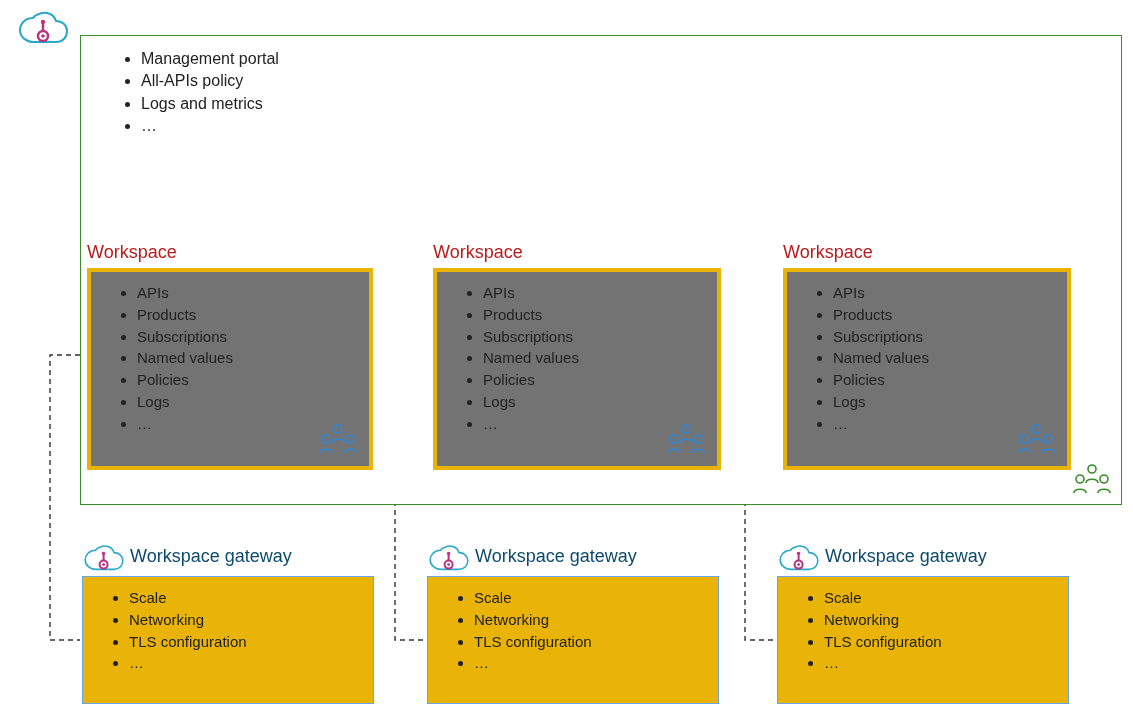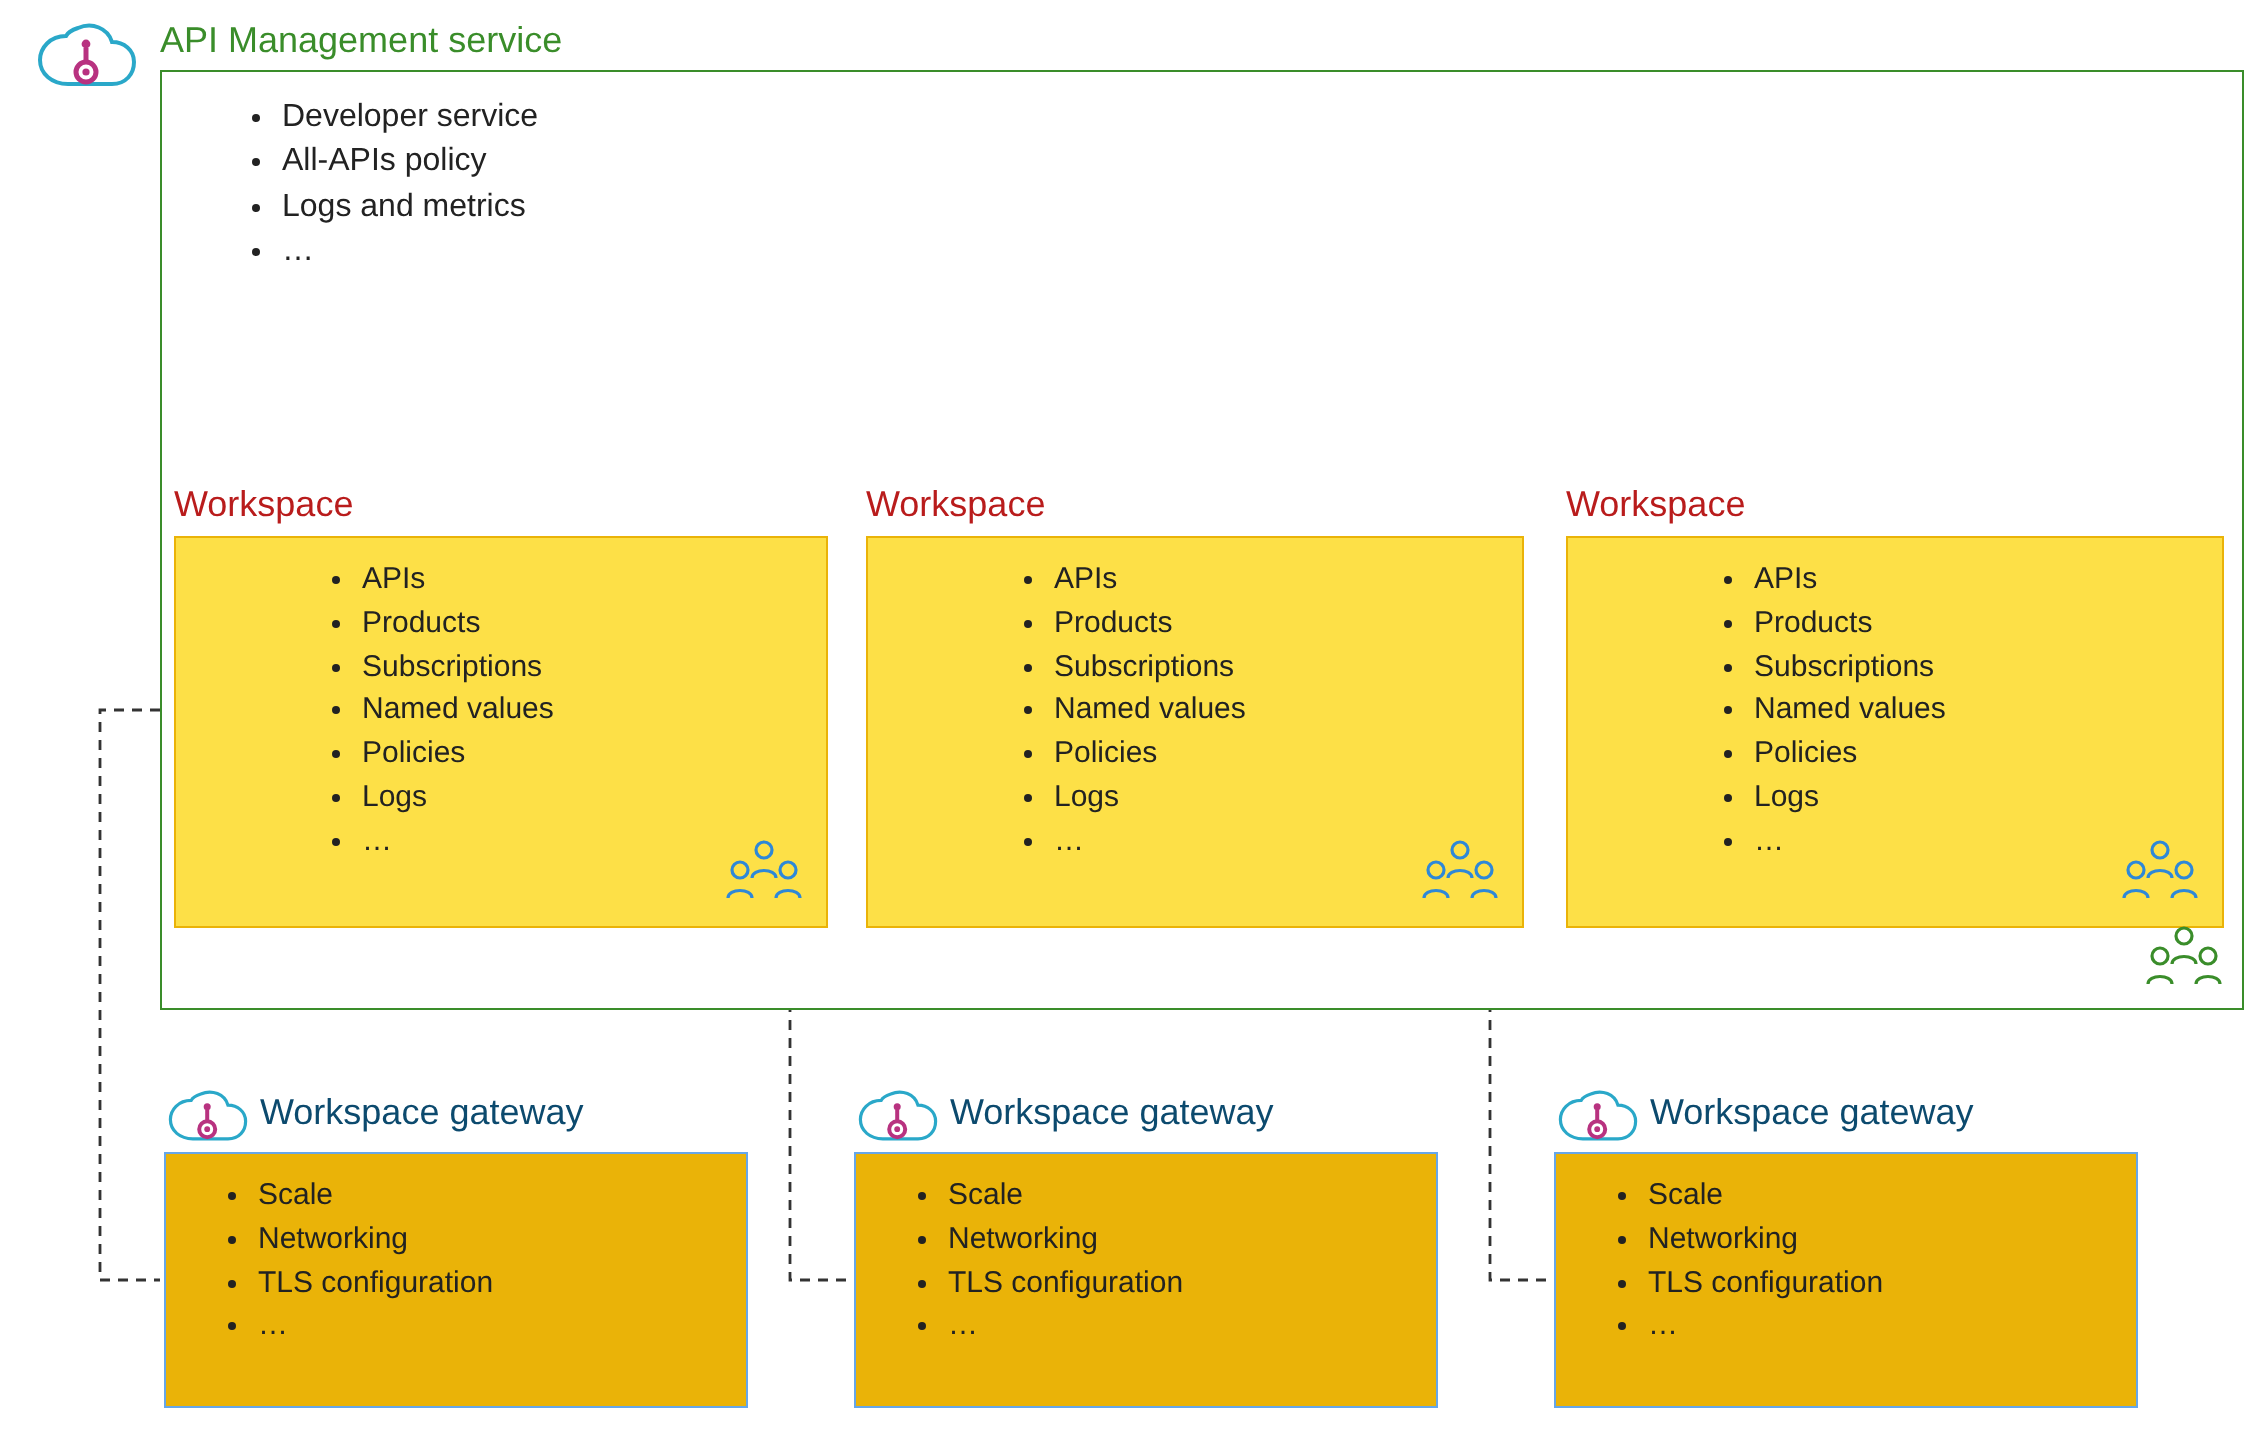--- a/index.html
+++ b/index.html
@@ -24,23 +24,22 @@
   .service-label { color: #3a8d2a; }
   .workspace-label { color: #b91c1c; }
   .gateway-label { color: #0c4a6e; }
   .service-box {
     position: absolute;
     border: 1px solid #3a8d2a;
     background: #fff;
   }
   .workspace-box {
     position: absolute;
-    border: 1px solid #eab308;
-    background: #fde047;
-    padding-left: 47px;
+    border: 4px solid #eab308;
+    background: #737373;
   }
   .gateway-box {
     position: absolute;
     border: 1px solid #66a7ea;
     background: #eab308;
   }
   ul.features {
     list-style: disc;
     margin: 12px 0 0 0;
     padding-left: 60px;
@@ -93,25 +92,24 @@
   <div class="icon-wrap" style="left:16px; top:6px; width:55px; height:46px;">
     <svg width="55" height="46" viewBox="0 0 55 46">
       <path d="M17 12 C9 12 4 18 4 24 C4 31 10 36 18 36 L40 36 C47 36 51 31 51 25 C51 19 46 15 40 15 C38 8 30 5 23 8 C20 9 18 10 17 12 Z" fill="#fff" stroke="#2aa8c9" stroke-width="2"></path>
       <circle cx="27" cy="30" r="5" fill="none" stroke="#b83280" stroke-width="2.5"></circle>
       <circle cx="27" cy="30" r="1.8" fill="#b83280"></circle>
       <line x1="27" y1="25" x2="27" y2="18" stroke="#b83280" stroke-width="2.5"></line>
       <circle cx="27" cy="16" r="2.2" fill="#b83280"></circle>
     </svg>
   </div>
 
-  <div class="box-label service-label" style="left:80px; top:10px;">API Management service</div>
 
   <div class="service-box" style="left:80px; top:35px; width:1040px; height:468px;">
     <ul class="features">
-      <li>Developer service</li>
+      <li>Management portal</li>
       <li>All-APIs policy</li>
       <li>Logs and metrics</li>
       <li>…</li>
     </ul>
 
     <div class="box-label workspace-label" style="position:absolute; left:6px; top:206px;">Workspace</div>
     <div class="workspace-box" style="left:6px; top:232px; width:278px; height:194px;">
       <ul class="mini">
         <li>APIs</li>
         <li>Products</li>

